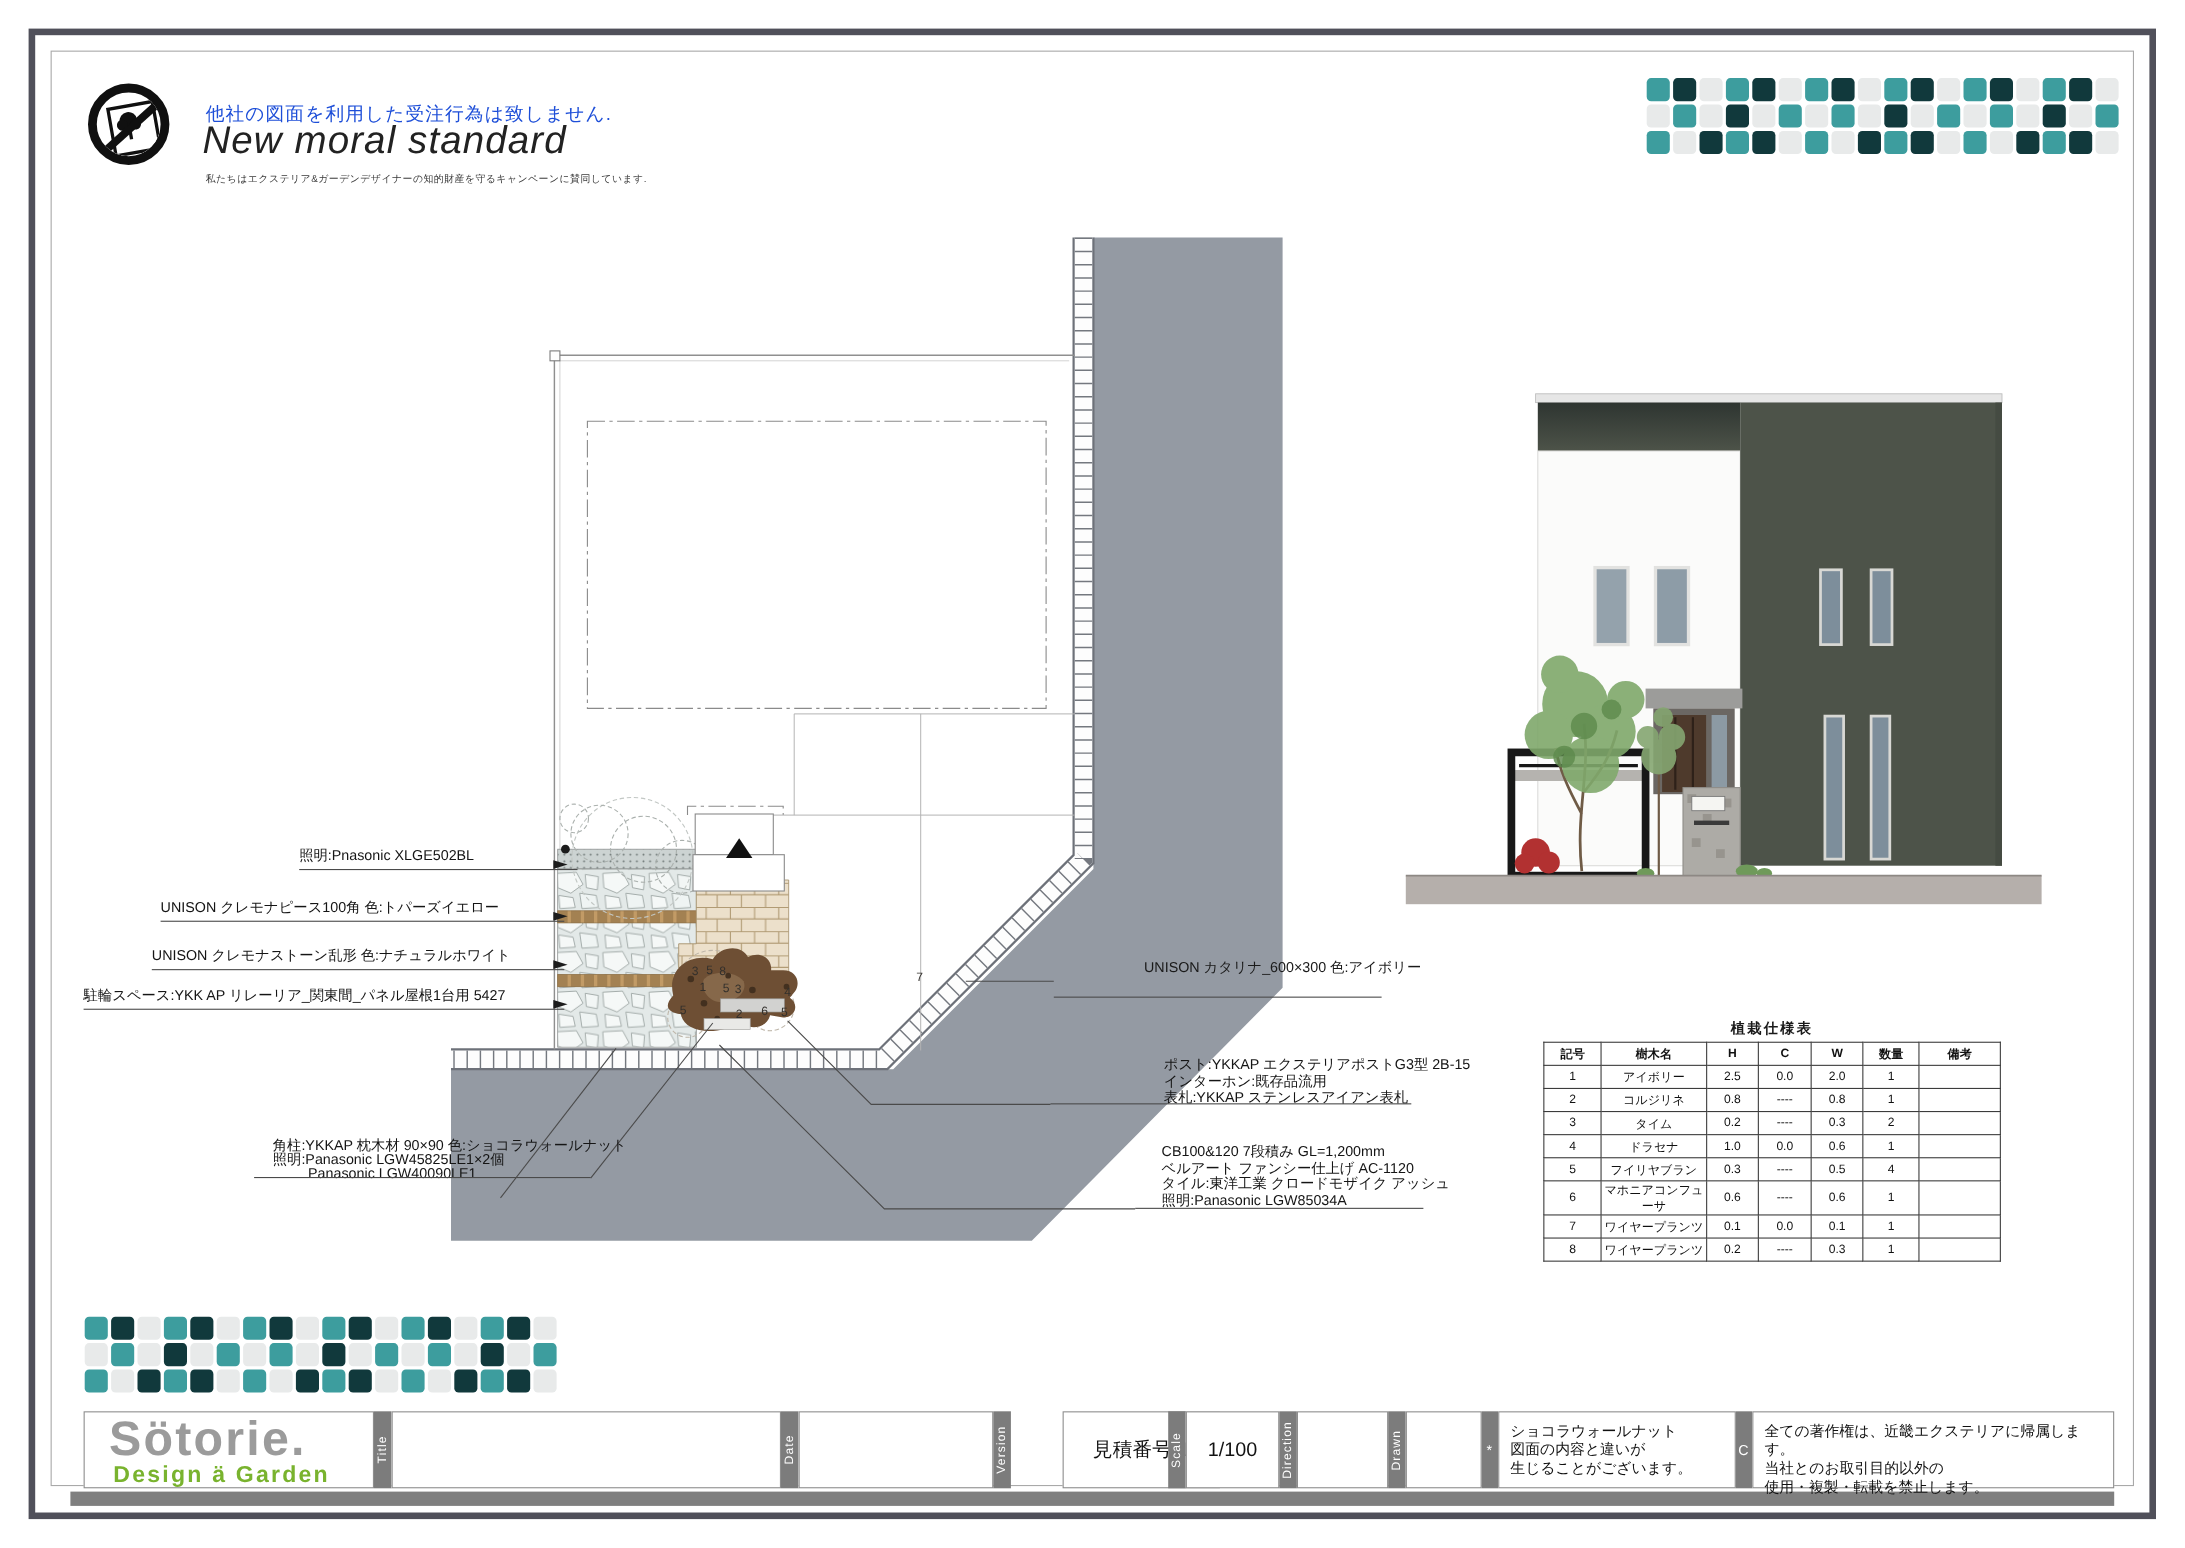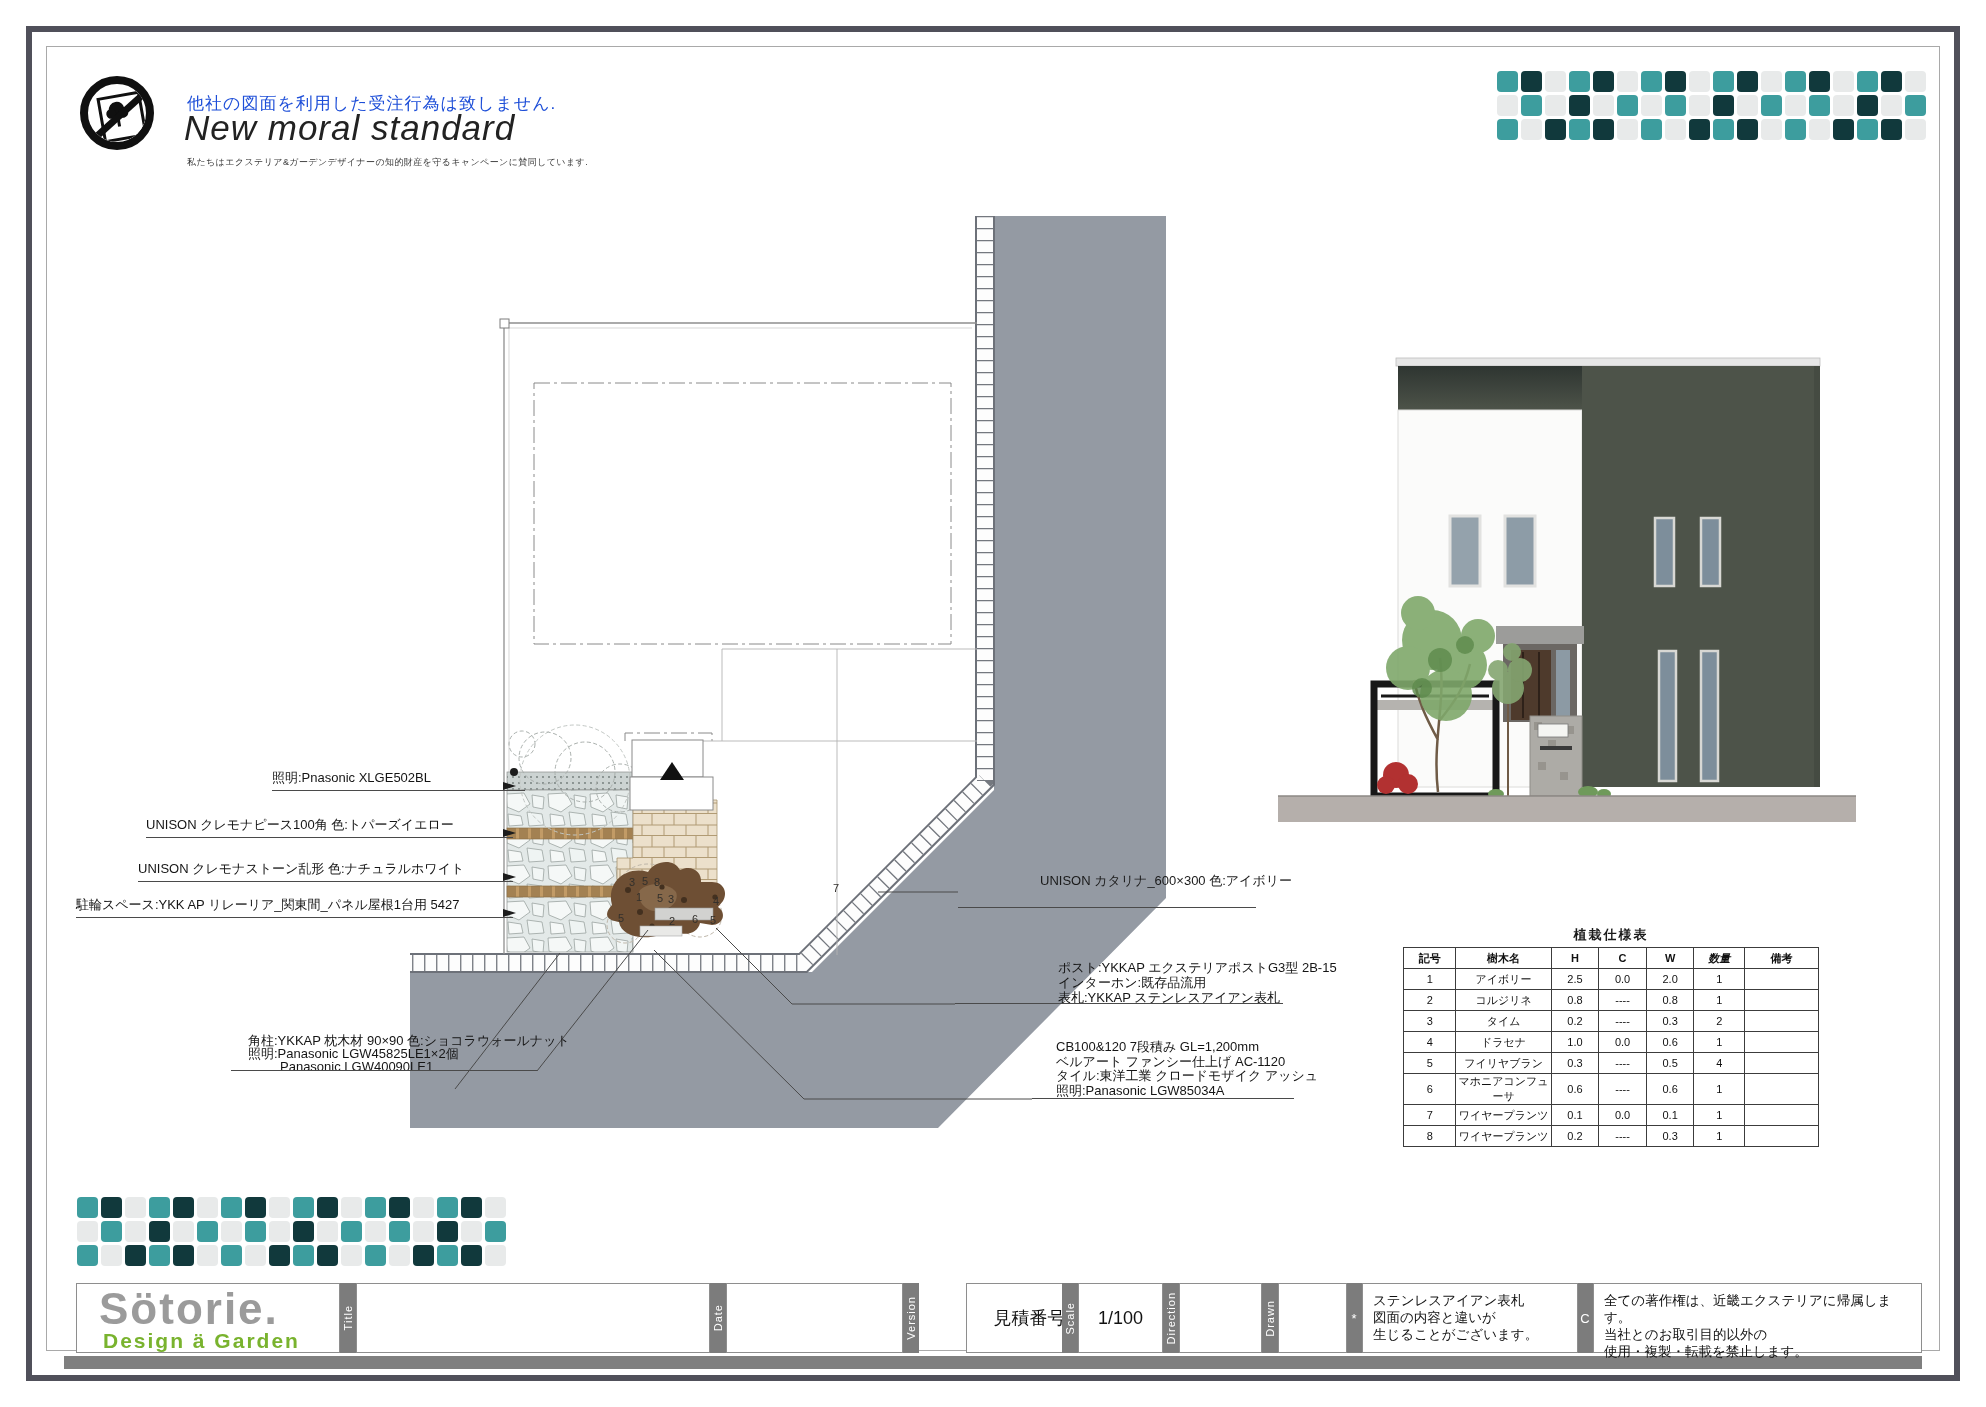--- a/index.html
+++ b/index.html
@@ -440,21 +440,21 @@
 <div class="abs" id="plant-table-wrap">
   <div id="plant-table-title">植栽仕様表</div>
   <table id="plant-table">
     <thead>
         <tr>
           <th style="width: 52px;">記号</th>
           <th style="width: 100px;">樹木名</th>
           <th style="width: 46px;">H</th>
           <th style="width: 46px;">C</th>
           <th style="width: 46px;">W</th>
-          <th style="width: 50px; font-style: italic;">数量</th>
+          <th style="width: 50px;">数量</th>
           <th style="width: 76px;">備考</th>
         </tr>
       </thead>
     <tbody>
         <tr>
           <td>1</td>
           <td>アイボリー</td>
           <td>2.5</td>
           <td>0.0</td>
           <td>2.0</td>
@@ -553,21 +553,21 @@
   </div>
 <div class="abs tb-cell" style="left:1179px;width:83px"></div>
 <div class="abs tb-bar" style="left:1262px">
     <span>Drawn</span>
   </div>
 <div class="abs tb-cell" style="left:1278px;width:69px"></div>
 <div class="abs tb-bar sym" style="left:1347px;width:15px">
     <span>*</span>
   </div>
 <div class="abs tb-cell tb-note" style="left:1362px;width:216px">
-  <div>ステンレスアイアン表札</div>
+  <div>ショコラウォールナット</div>
   <div>図面の内容と違いが</div>
   <div>生じることがございます。</div>
 </div>
 <div class="abs tb-bar sym" style="left:1578px;width:15px">
     <span>C</span>
   </div>
 <div class="abs tb-cell tb-note" style="left:1593px;width:329px">
   <div>全ての著作権は、近畿エクステリアに帰属します。</div>
   <div>当社とのお取引目的以外の</div>
   <div>使用・複製・転載を禁止します。</div>

